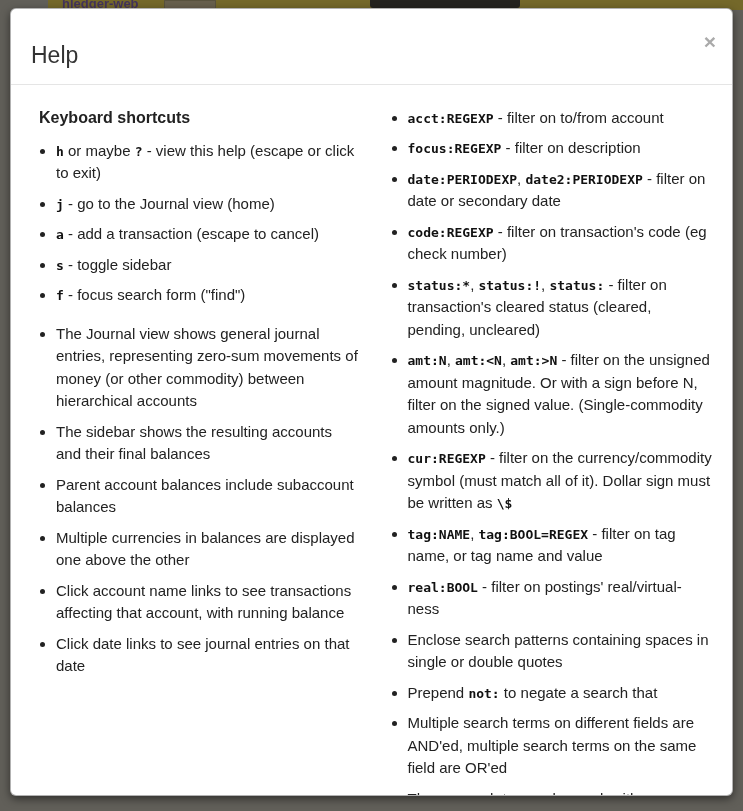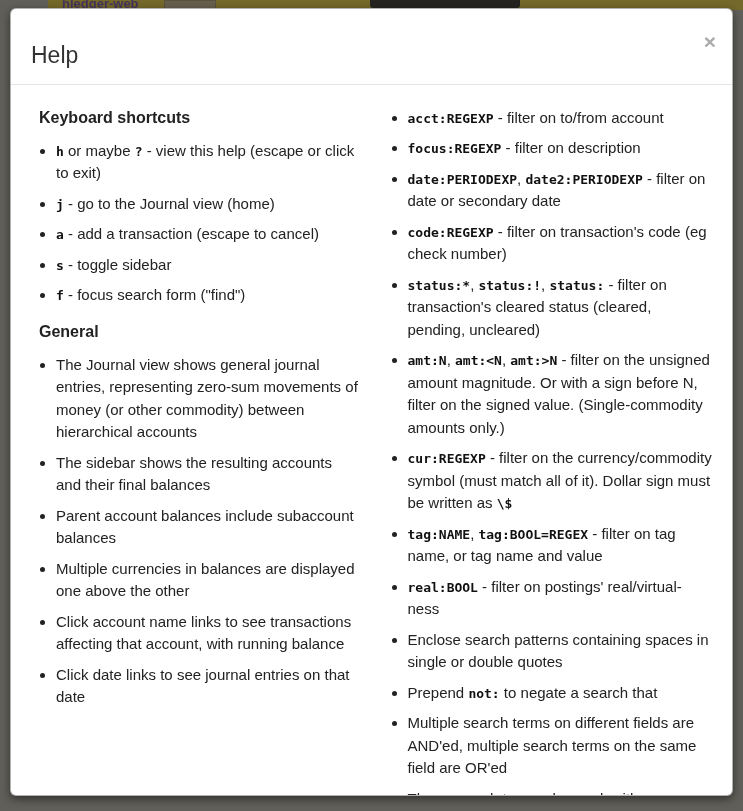--- a/index.html
+++ b/index.html
@@ -119,21 +119,20 @@
     <div class="col">
       <h4 class="section-heading">Keyboard shortcuts</h4>
       <ul class="help-list">
           <li><code>h</code><span> or maybe </span><code>?</code><span> - view this help (escape or click to exit)</span></li>
           <li><code>j</code><span> - go to the Journal view (home)</span></li>
           <li><code>a</code><span> - add a transaction (escape to cancel)</span></li>
           <li><code>s</code><span> - toggle sidebar</span></li>
           <li><code>f</code><span> - focus search form ("find")</span></li>
         </ul>
 
-      <h4 class="section-heading">General</h4>
       <ul class="help-list">
           <li><span>The Journal view shows general journal entries, representing zero-sum movements of money (or other commodity) between hierarchical accounts</span></li>
           <li><span>The sidebar shows the resulting accounts and their final balances</span></li>
           <li><span>Parent account balances include subaccount balances</span></li>
           <li><span>Multiple currencies in balances are displayed one above the other</span></li>
           <li><span>Click account name links to see transactions affecting that account, with running balance</span></li>
           <li><span>Click date links to see journal entries on that date</span></li>
         </ul>
     </div>
 

